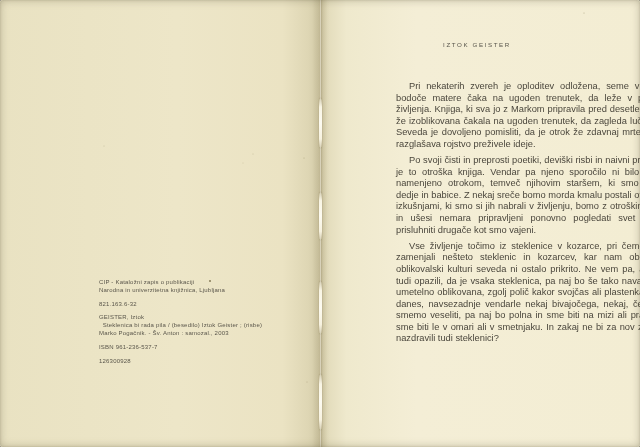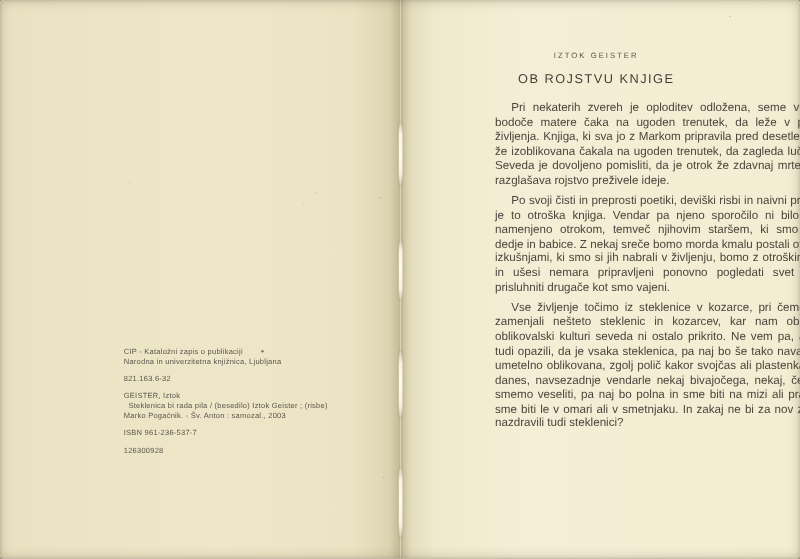--- a/index.html
+++ b/index.html
@@ -171,21 +171,20 @@
 
   <div class="gutter"></div>
   <div class="crease"></div>
   <div class="thread t1"></div>
   <div class="thread t2"></div>
   <div class="thread t3"></div>
   <div class="thread t4"></div>
   <div class="specks"></div>
 
   <div class="author">IZTOK GEISTER</div>
-  <h1 class="chapter-title">OB ROJSTVU KNJIGE</h1>
 
   <div class="body-text">
     <p>Pri nekaterih zvereh je oploditev odložena, seme v telesu bodoče matere čaka na ugoden trenutek, da leže v posteljo življenja. Knjiga, ki sva jo z Markom pripravila pred desetletji pa je že izoblikovana čakala na ugoden trenutek, da zagleda luč sveta. Seveda je dovoljeno pomisliti, da je otrok že zdavnaj mrtev in da razglašava rojstvo preživele ideje.</p>
     <p>Po svoji čisti in preprosti poetiki, deviški risbi in naivni pripovedi je to otroška knjiga. Vendar pa njeno sporočilo ni bilo nikdar namenjeno otrokom, temveč njihovim staršem, ki smo danes dedje in babice. Z nekaj sreče bomo morda kmalu postali otročji. Z izkušnjami, ki smo si jih nabrali v življenju, bomo z otroškimi očmi in ušesi nemara pripravljeni ponovno pogledati svet in mu prisluhniti drugače kot smo vajeni.</p>
     <p>Vse življenje točimo iz steklenice v kozarce, pri čemer smo zamenjali nešteto steklenic in kozarcev, kar nam ob visoki oblikovalski kulturi seveda ni ostalo prikrito. Ne vem pa, ali smo tudi opazili, da je vsaka steklenica, pa naj bo še tako navadna ali umetelno oblikovana, zgolj polič kakor svojčas ali plastenka kakor danes, navsezadnje vendarle nekaj bivajočega, nekaj, česar se smemo veseliti, pa naj bo polna in sme biti na mizi ali prazna in sme biti le v omari ali v smetnjaku. In zakaj ne bi za nov začetek nazdravili tudi steklenici?</p>
   </div>
 
 </div>
 
 </body></html>

